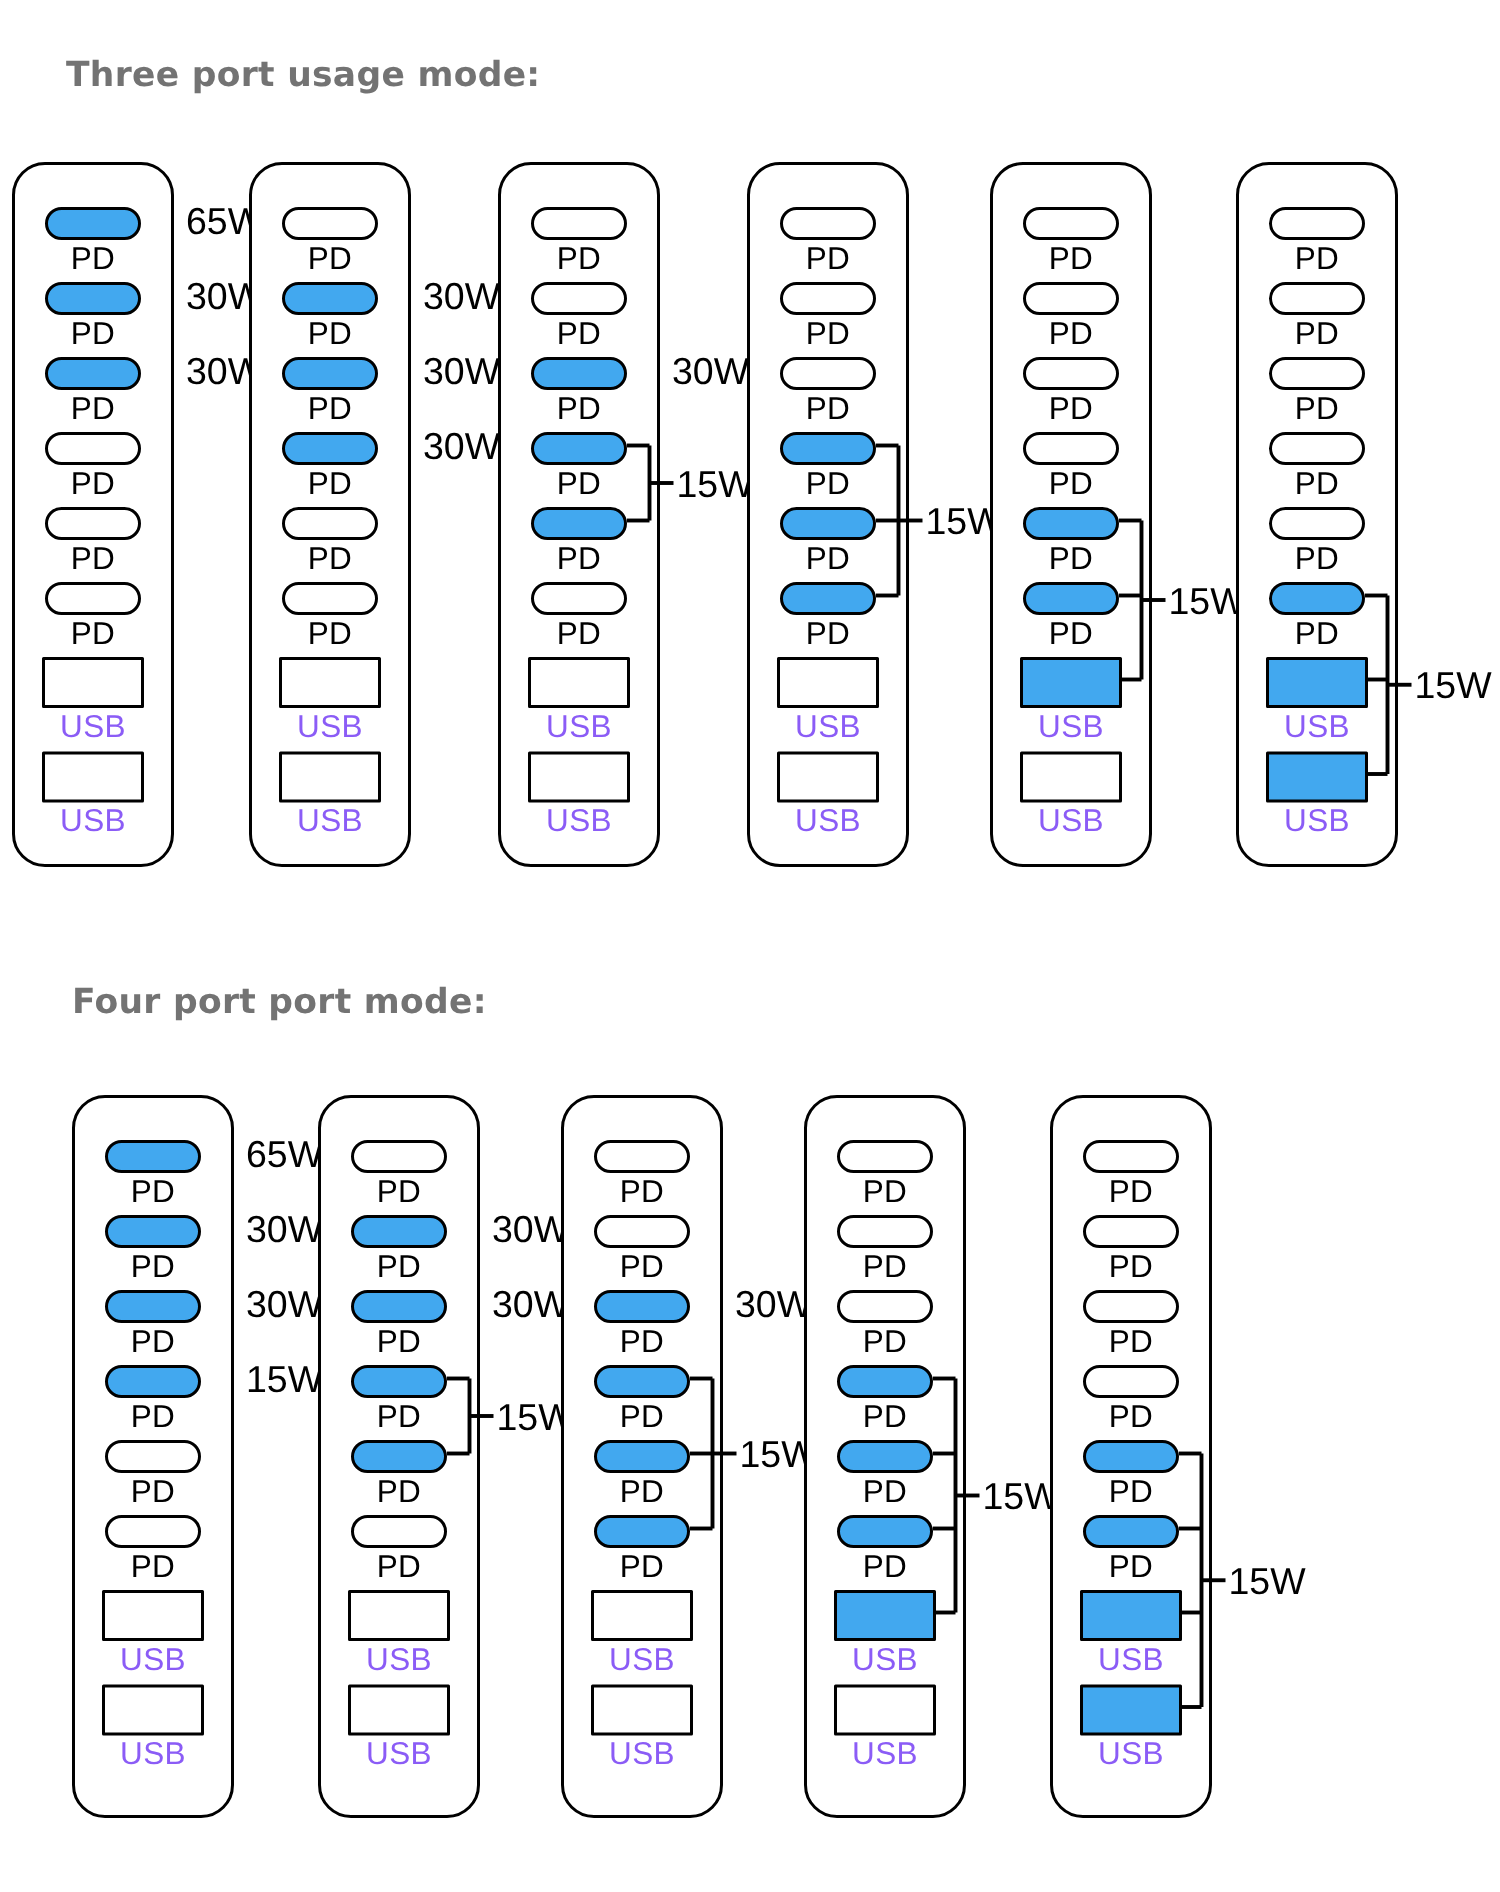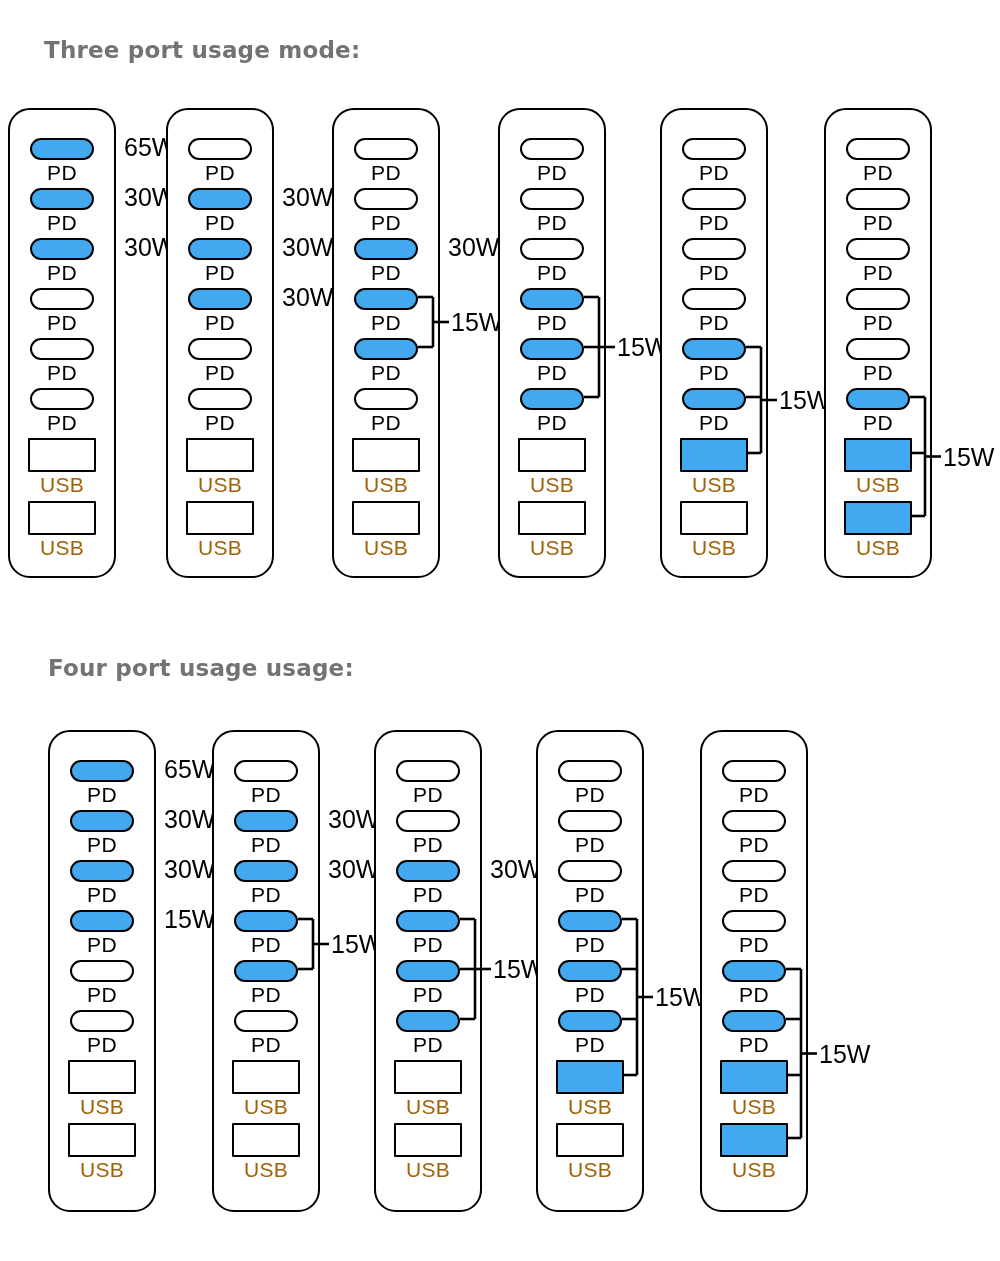--- a/index.html
+++ b/index.html
@@ -84,21 +84,21 @@
     line-height: 24px;
     color: #000;
     margin-top: 1px;
     margin-bottom: 3px;
     letter-spacing: 0.3px;
   }
   .ulabel {
     font-family: "Liberation Sans", sans-serif;
     font-size: 21px;
     line-height: 24px;
-    color: #a16207;
+    color: #8b5cf6;
     margin-top: 1px;
     margin-bottom: 4px;
     letter-spacing: 0.3px;
   }
 
   
   .bracket-layer {
     position: absolute;
     left: 0; top: 0;
     pointer-events: none;
@@ -374,21 +374,21 @@
           <line x1="101" y1="289" x2="101" y2="408"></line>
           <line x1="86" y1="289" x2="101" y2="289"></line>
           <line x1="88" y1="345" x2="101" y2="345"></line>
           <line x1="88" y1="408" x2="101" y2="408"></line>
           <line x1="101" y1="348.5" x2="117" y2="348.5"></line>
         </g>
         <text x="119" y="357.5" font-family="&quot;Liberation Sans&quot;, sans-serif" font-size="25" fill="#000">15W</text>
       </svg>
     </div>
 
-  <div class="section-title" id="title-four">Four port usage usage:</div>
+  <div class="section-title" id="title-four">Four port port mode:</div>
 
   <div class="row" id="row-four">
       <div class="device four" style="left: 48px;">
         <div class="ports">
           <div class="port-wrap">
             <div class="pd on"></div>
             <div class="plabel">PD</div>
           </div>
           <div class="port-wrap">
             <div class="pd on"></div>

